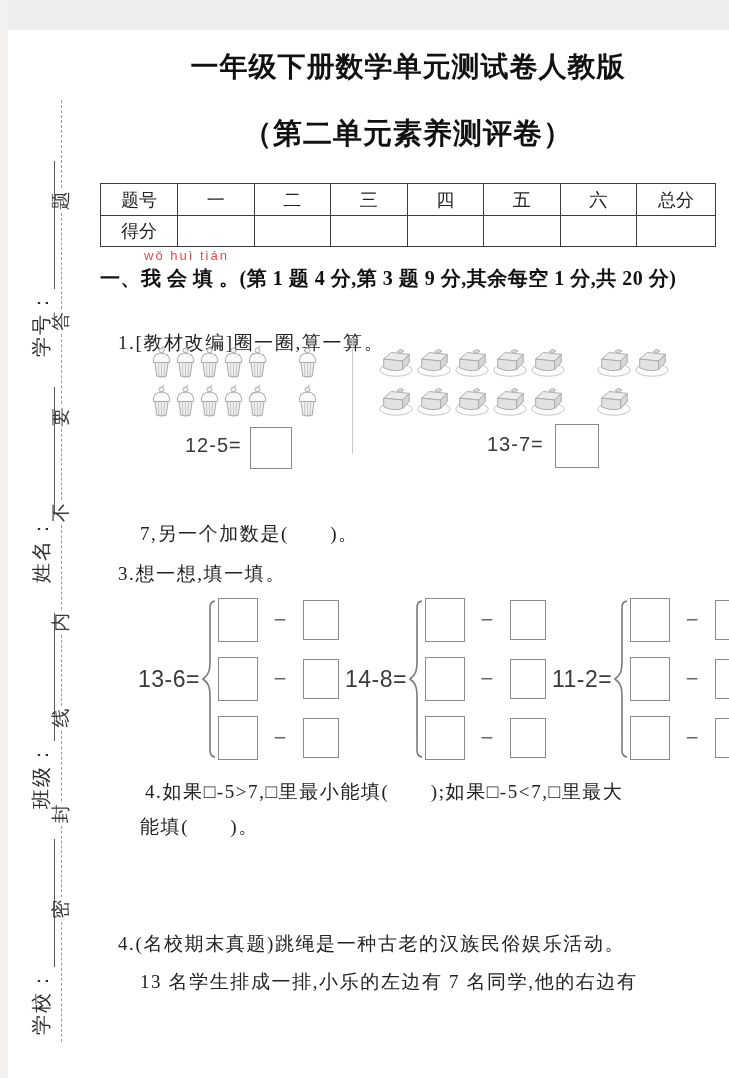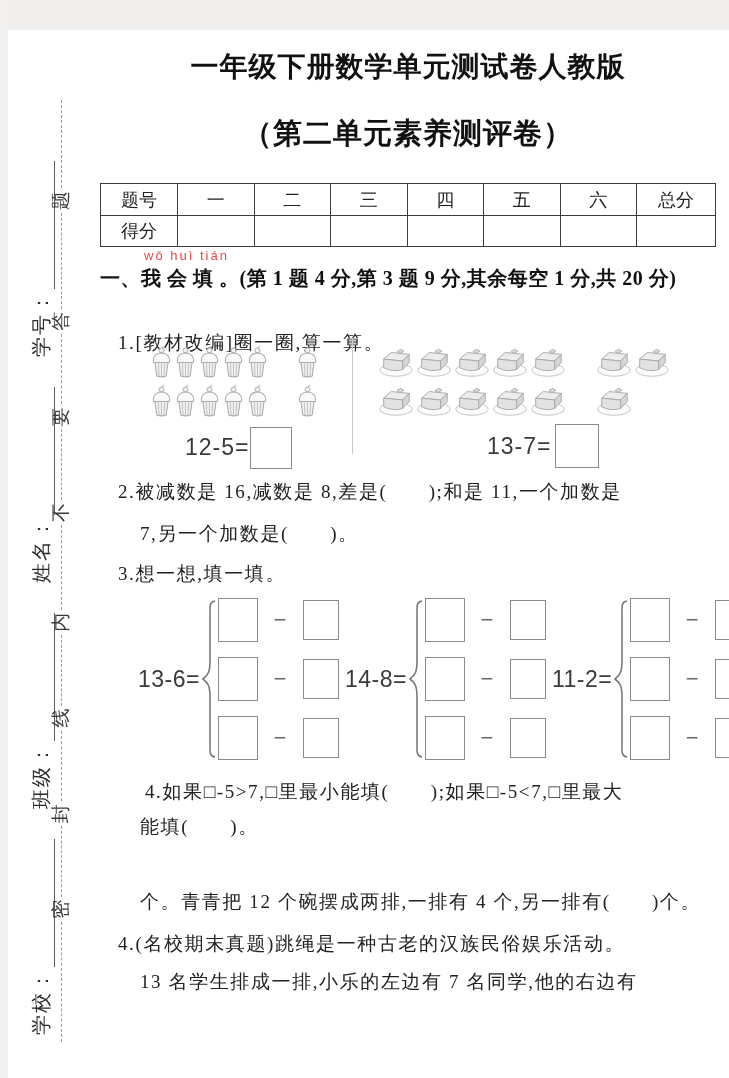--- a/index.html
+++ b/index.html
@@ -55,21 +55,21 @@
   .grp-cupcakes{left:150px;top:342px;}
   .grp-cakes{left:378px;top:341px;}
   .icon-row{display:flex;align-items:flex-end;height:37px;margin-bottom:2px;}
   .grp-cupcakes .food-icon{margin-right:1px;}
   .grp-cakes .food-icon{margin-right:2px;}
   .food-icon{display:inline-block;line-height:0;}
   .food-icon.extra{margin-left:26px;}
   .grp-cakes .food-icon.extra{margin-left:28px;}
   .q1-divider{position:absolute;left:352px;top:338px;width:1px;height:116px;background:#c9c9c9;}
 
-  .eq-label{position:absolute;font-family:"Liberation Sans", sans-serif;font-size:23px;color:#3a3a3a;
+  .eq-label{position:absolute;font-family:"Liberation Sans", sans-serif;font-size:20px;color:#3a3a3a;
             letter-spacing:1px;white-space:nowrap;}
   .eq1{left:185px;top:434px;}  .eq2{left:487px;top:433px;}
   .ans-box{position:absolute;border:1px solid #8b8b8b;background:#fff;}
   .box1{left:250px;top:427px;width:40px;height:40px;}
   .box2{left:555px;top:424px;width:42px;height:42px;}
 
   
   .q3-diagram{position:absolute;left:138px;top:598px;display:flex;}
   .q3-group{display:flex;align-items:center;}
   .q3-group .eq{font-family:"Liberation Sans", sans-serif;font-size:23px;color:#3a3a3a;
@@ -346,21 +346,20 @@
     <path d="M26,16.5 L33,9.5 L33,18 L26,25.5 Z" fill="#d7d7d7" stroke="#a8a8a8" stroke-width="1"></path>
     <path d="M20,6.5 l4,-2.4 l3.4,2 l-4,2.4 Z" fill="#dadada" stroke="#a8a8a8" stroke-width="0.9"></path>
   </svg></span>
       </div>
     </div>
   <div class="eq-label eq1">12-5=</div>
   <div class="ans-box box1"></div>
   <div class="eq-label eq2">13-7=</div>
   <div class="ans-box box2"></div>
 
-  <div class="qline q2-l1">2.被减数是 16,减数是 8,差是(　　);和是 11,一个加数是</div>
   <div class="qline q2-l2">7,另一个加数是(　　)。</div>
 
   <div class="qline q3-t">3.想一想,填一填。</div>
   <div class="q3-diagram" id="q3-diagram">
       <div class="q3-group" style="margin-right: 6px;">
         <span class="eq">13-6=</span>
         <span class="brace"><svg width="15" height="160" viewBox="0 0 15 160" xmlns="http://www.w3.org/2000/svg">
     <path d="M14,2 C7,3 9.5,10 9,22 L9,62 C9,72 7.5,76 2,80 C7.5,84 9,88 9,98 L9,138 C9.5,150 7,157 14,158" fill="none" stroke="#7a7a7a" stroke-width="1.6"></path>
   </svg></span>
         <div class="q3-rows">
@@ -425,17 +424,16 @@
             <span class="minus q3-gap2">−</span>
             <div class="sq2"></div>
           </div>
         </div>
       </div>
     </div>
 
   <div class="qline q4-l1">4.如果□-5&gt;7,□里最小能填(　　);如果□-5&lt;7,□里最大</div>
   <div class="qline q4-l2">能填(　　)。</div>
 
-  <div class="qline q5-l2">个。青青把 12 个碗摆成两排,一排有 4 个,另一排有(　　)个。</div>
 
   <div class="qline q6-l1">4.(名校期末真题)跳绳是一种古老的汉族民俗娱乐活动。</div>
   <div class="qline q6-l2">13 名学生排成一排,小乐的左边有 7 名同学,他的右边有</div>
 </div>
 
 </body></html>

